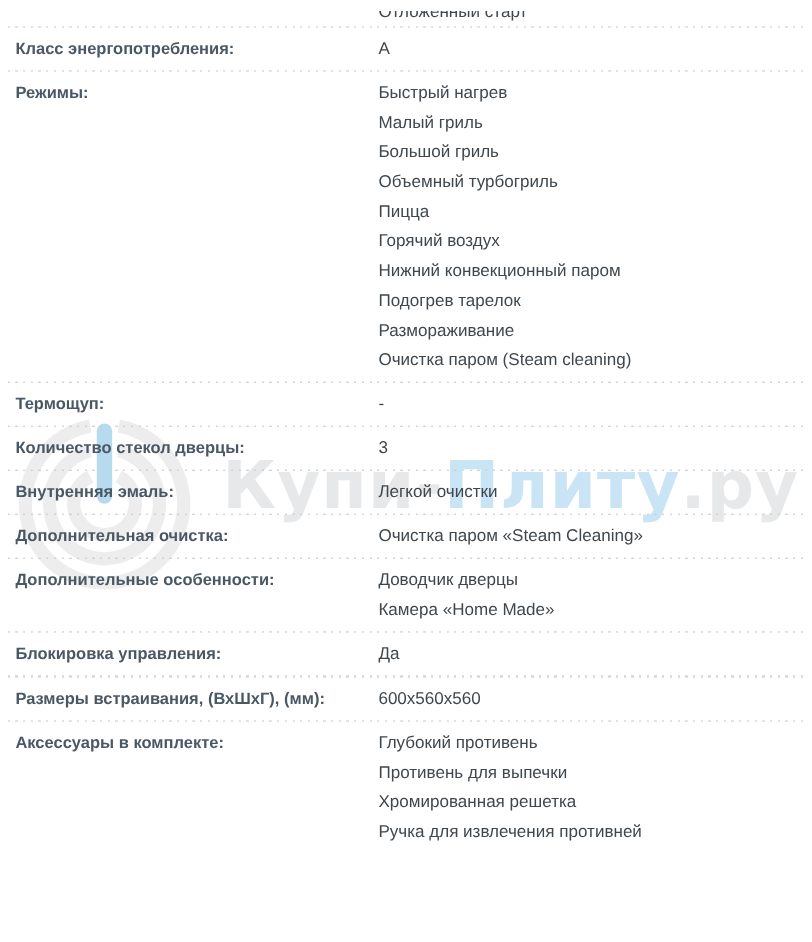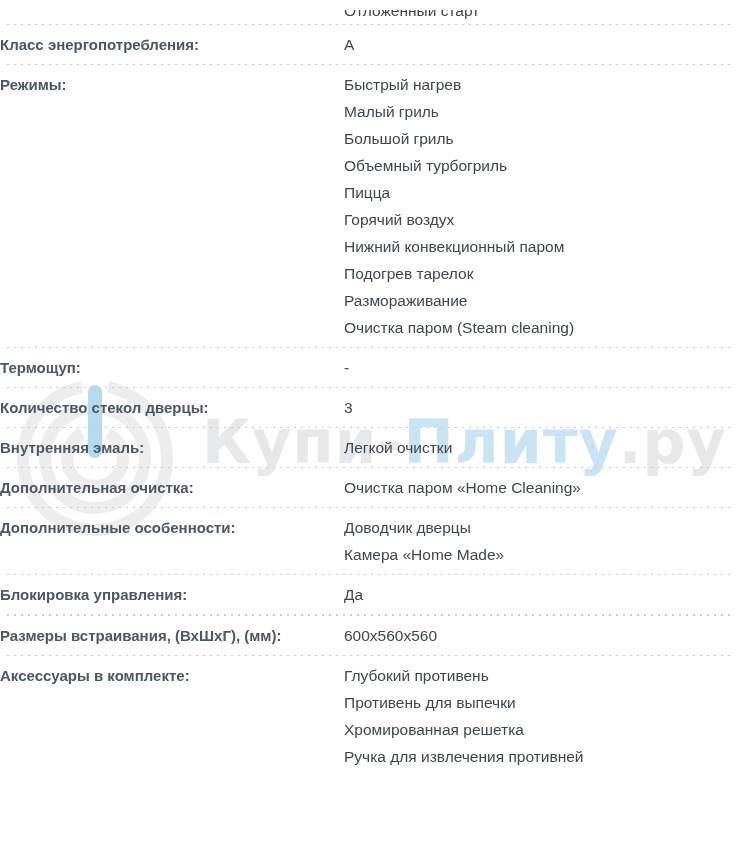--- a/index.html
+++ b/index.html
@@ -14,21 +14,21 @@
     position:absolute;left:202px;top:411px;
     font-family:"DejaVu Sans",sans-serif;font-weight:bold;
     font-size:60px;line-height:1;letter-spacing:1px;white-space:nowrap;
   }
   .wm-gray{color:#e7e8e9;}
   .wm-blue{color:#c9e4f4;}
   
   #spec-table{position:relative;z-index:1;}
   .row{display:flex;align-items:flex-start;padding:6px 0;}
   .label{
-    width:344px;box-sizing:border-box;
+    width:344px;box-sizing:border-box;padding-left:14px;
     font-size:15px;font-weight:bold;color:#4a5866;line-height:27px;
   }
   .values{flex:1;min-width:0;}
   .value-line{font-size:15.5px;color:#3f474e;line-height:27px;}
   .sep{
     height:1px;margin:0 7px;
     background-image:repeating-linear-gradient(90deg,#c9cbcc 0 2px,transparent 2px 7px);
   }
   .row--clipped{height:14px;padding:0;overflow:hidden;margin-top:10px;}
   .row--clipped .value-line{margin-top:-13px;}
@@ -96,21 +96,21 @@
     <div class="row">
       <div class="label">Внутренняя эмаль:</div>
       <div class="values">
         <div class="value-line">Легкой очистки</div>
       </div>
     </div>
     <div class="sep"></div>
     <div class="row">
       <div class="label">Дополнительная очистка:</div>
       <div class="values">
-        <div class="value-line">Очистка паром «Home Cleaning»</div>
+        <div class="value-line">Очистка паром «Steam Cleaning»</div>
       </div>
     </div>
     <div class="sep"></div>
     <div class="row">
       <div class="label">Дополнительные особенности:</div>
       <div class="values">
         <div class="value-line">Доводчик дверцы</div>
         <div class="value-line">Камера «Home Made»</div>
       </div>
     </div>

